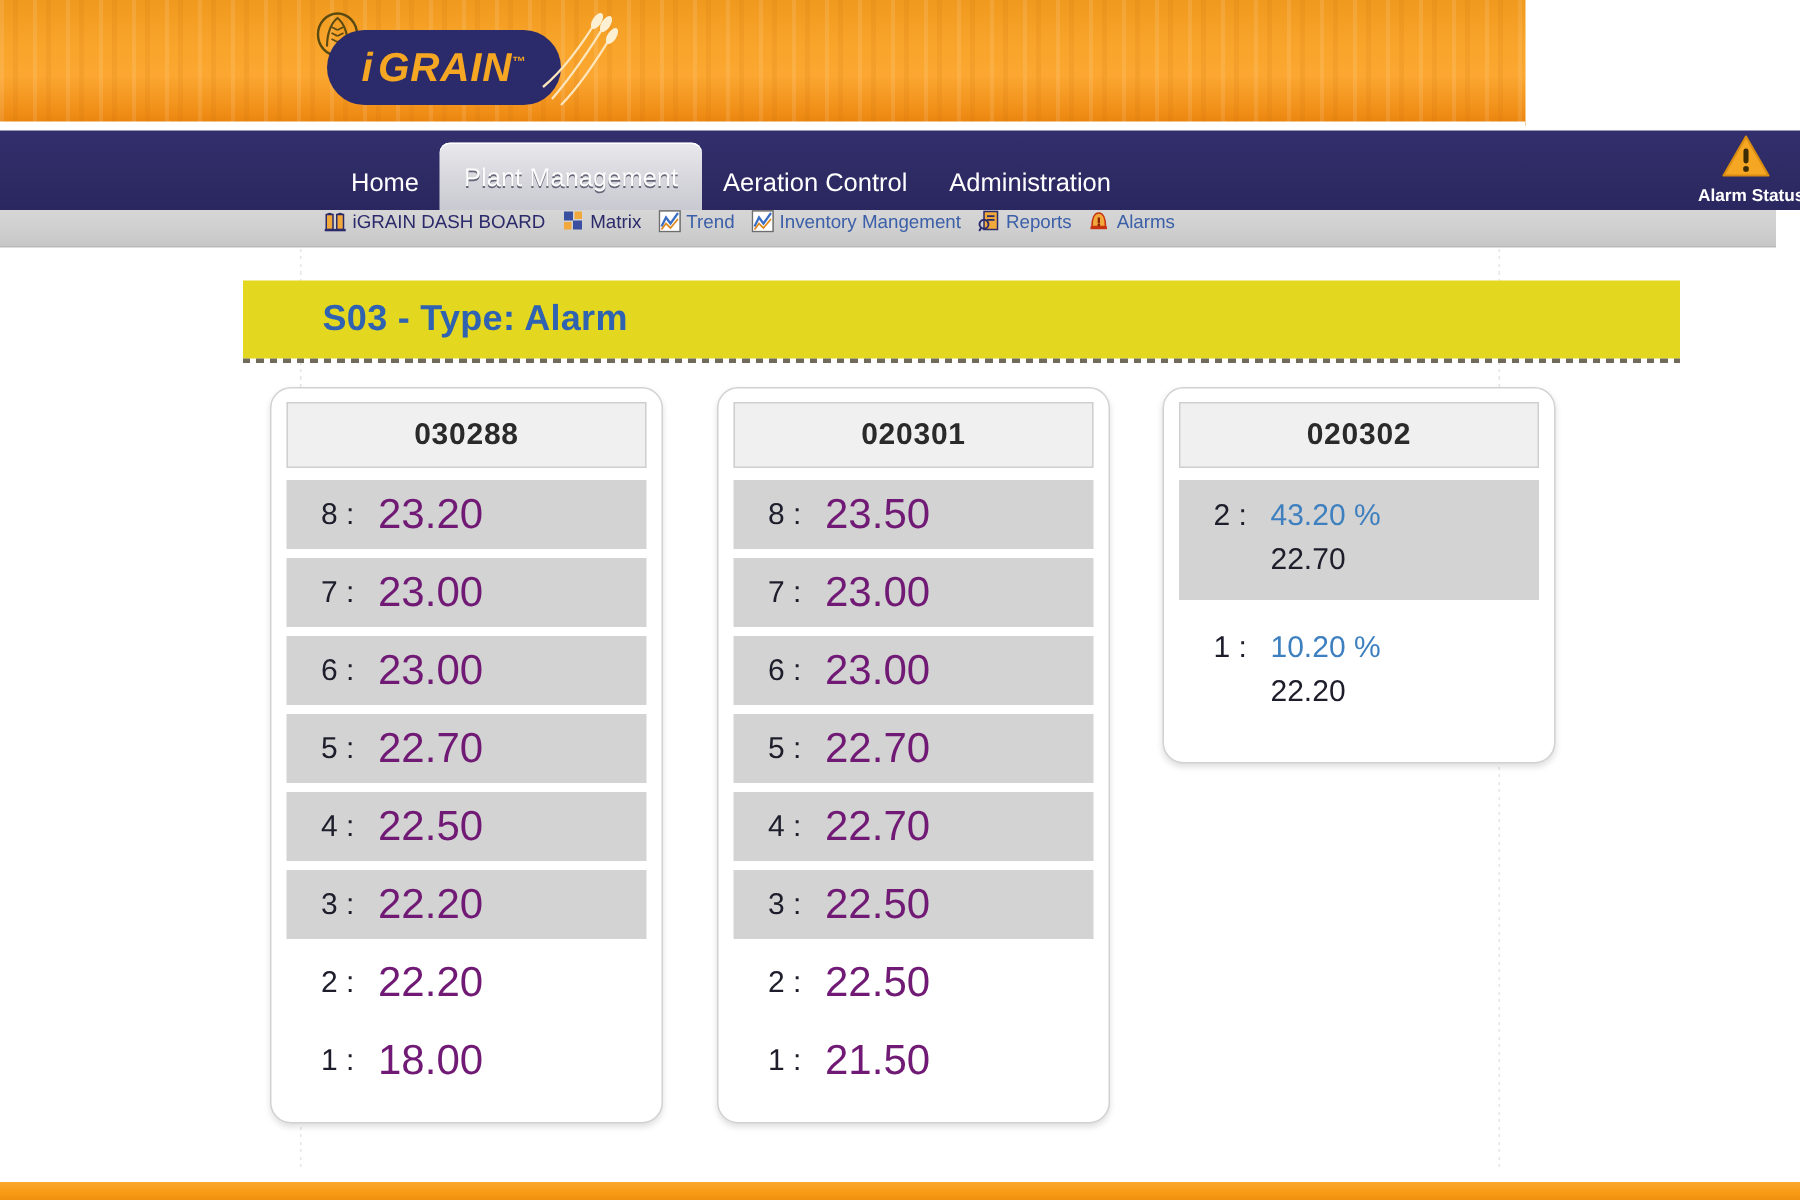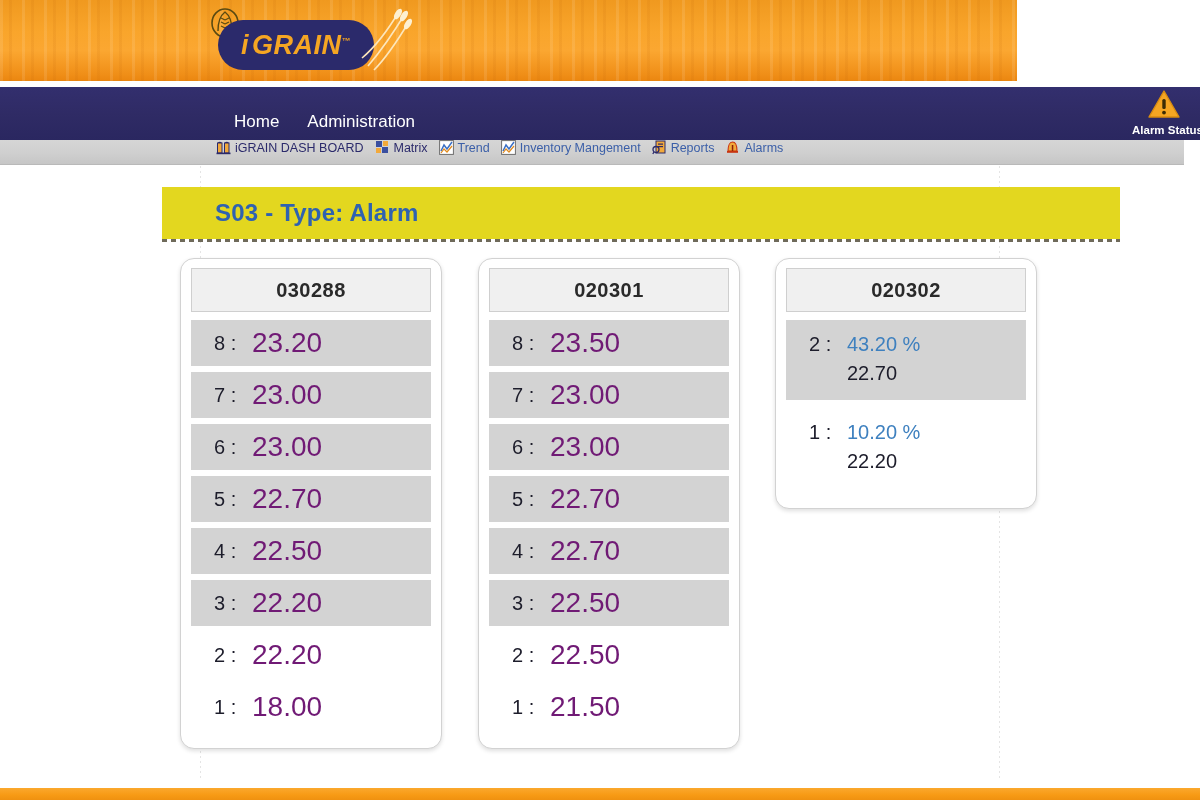--- a/index.html
+++ b/index.html
@@ -192,20 +192,22 @@
           <ellipse cx="38" cy="8" rx="3" ry="6" transform="rotate(32 38 8)"></ellipse>
           <ellipse cx="48" cy="18" rx="3" ry="6" transform="rotate(32 48 18)"></ellipse>
         </g>
       </svg>
     </div>
   </div>
 
   <div class="mainnav">
     <div class="mainnav-inner">
       <div class="nav-item">Home</div>
+      <div class="nav-item active">Plant Management</div>
+      <div class="nav-item">Aeration Control</div>
       <div class="nav-item">Administration</div>
     </div>
     <div class="alarm-status">
       <svg class="triangle" viewBox="0 0 34 30">
         <path d="M17 2 L32 28 L2 28 Z" fill="#f5a623" stroke="#d98c10" stroke-width="1.4" stroke-linejoin="round"></path>
         <rect x="15.3" y="10" width="3.4" height="10" rx="1.6" fill="#3b2c05"></rect>
         <circle cx="17" cy="23.6" r="1.9" fill="#3b2c05"></circle>
       </svg>
       <div class="as-label">Alarm Status</div>
     </div>

